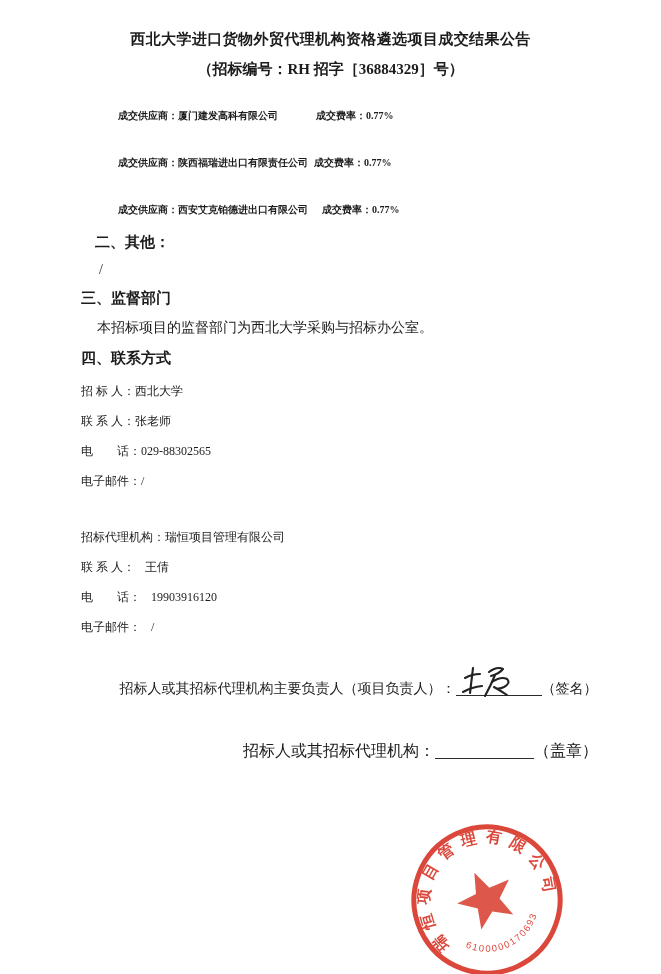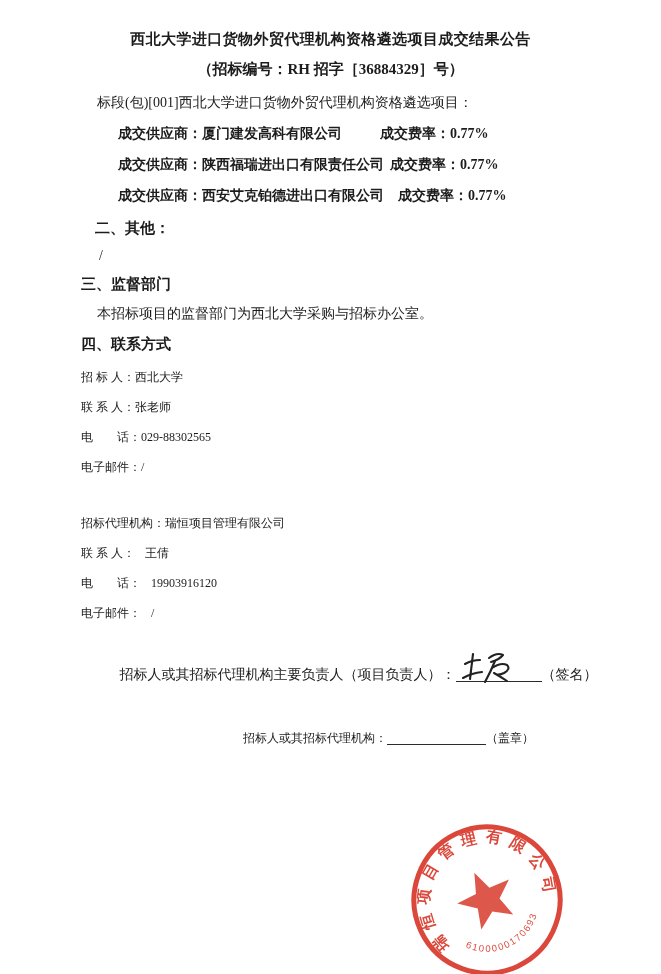--- a/index.html
+++ b/index.html
@@ -7,51 +7,50 @@
     width:661px;height:974px;position:relative;overflow:hidden;
     background:#ffffff;color:#1c1c1c;
     font-family:"Liberation Serif","DejaVu Serif",serif;
   }
   .title{padding-top:30px;text-align:center;font-size:15px;font-weight:700;letter-spacing:.4px;}
   .subtitle{margin-top:11px;text-align:center;font-size:15px;font-weight:700;white-space:pre;}
   .content{padding-left:81px;padding-right:50px;}
   .sec-heading{font-size:15px;font-weight:700;line-height:20px;}
   .h-s1{margin-top:46px;}
   .pkg-line{margin-top:14px;margin-left:16px;font-size:14px;line-height:20px;}
-  .supplier-line{margin-top:11px;margin-left:37px;font-size:14px;font-weight:700;line-height:20px;white-space:pre;}
+  .supplier-line{margin-top:27px;margin-left:37px;font-size:10px;font-weight:700;line-height:20px;white-space:pre;}
   .gap-a{display:inline-block;width:38px;}
   .gap-b{display:inline-block;width:6px;}
   .gap-c{display:inline-block;width:14px;}
   .h-s2{margin-top:12px;margin-left:14px;}
   .slash-line{margin-top:8px;margin-left:18px;font-size:14px;line-height:20px;}
   .h-s3{margin-top:8px;}
   .s3-content{margin-top:10px;margin-left:16px;font-size:14px;line-height:20px;}
   .h-s4{margin-top:10px;}
   .contact-block{font-size:12px;}
   .contact-row{margin-top:10px;line-height:20px;height:20px;}
   .contact-row.first{margin-top:13px;}
   .c-label,.c-value{white-space:pre;}
   .agency-block{margin-top:36px;}
   .c-value.gapped{margin-left:10px;}
   .sign-line{margin-top:40px;margin-left:25px;font-size:14px;line-height:22px;white-space:nowrap;text-align:center;}
   .sign-underline{display:inline-block;width:86px;height:18px;border-bottom:1.5px solid #2b2b2b;position:relative;vertical-align:-3px;}
   .signature-svg{position:absolute;left:2px;top:-15px;}
-  .seal-row{margin-top:40px;margin-left:162px;font-size:12px;line-height:22px;white-space:nowrap;}
+  .seal-row{margin-top:40px;margin-left:162px;font-size:16px;line-height:22px;white-space:nowrap;}
   .seal-underline{display:inline-block;width:99px;height:18px;border-bottom:1.5px solid #2b2b2b;vertical-align:-3px;}
   .stamp{position:absolute;left:407px;top:820px;width:160px;height:160px;z-index:3;opacity:.92;mix-blend-mode:multiply;}
 </style>
 </head>
 <body>
 
 <div class="title">西北大学进口货物外贸代理机构资格遴选项目成交结果公告</div>
 <div class="subtitle">（招标编号：RH 招字［36884329］号）</div>
 
 <div class="content">
 
-  <div class="pkg-line">标段(包)[001]西北大学进口货物外贸代理机构资格遴选项目：</div>
 
   <div class="supplier-line"><span>成交供应商：</span><span>厦门建发高科有限公司</span><span class="gap-a"></span><span>成交费率：</span><span>0.77%</span></div>
 
   <div class="supplier-line"><span>成交供应商：</span><span>陕西福瑞进出口有限责任公司</span><span class="gap-b"></span><span>成交费率：</span><span>0.77%</span></div>
 
   <div class="supplier-line"><span>成交供应商：</span><span>西安艾克铂德进出口有限公司</span><span class="gap-c"></span><span>成交费率：</span><span>0.77%</span></div>
 
   <div class="sec-heading h-s2">二、其他：</div>
   <div class="slash-line">/</div>
 

